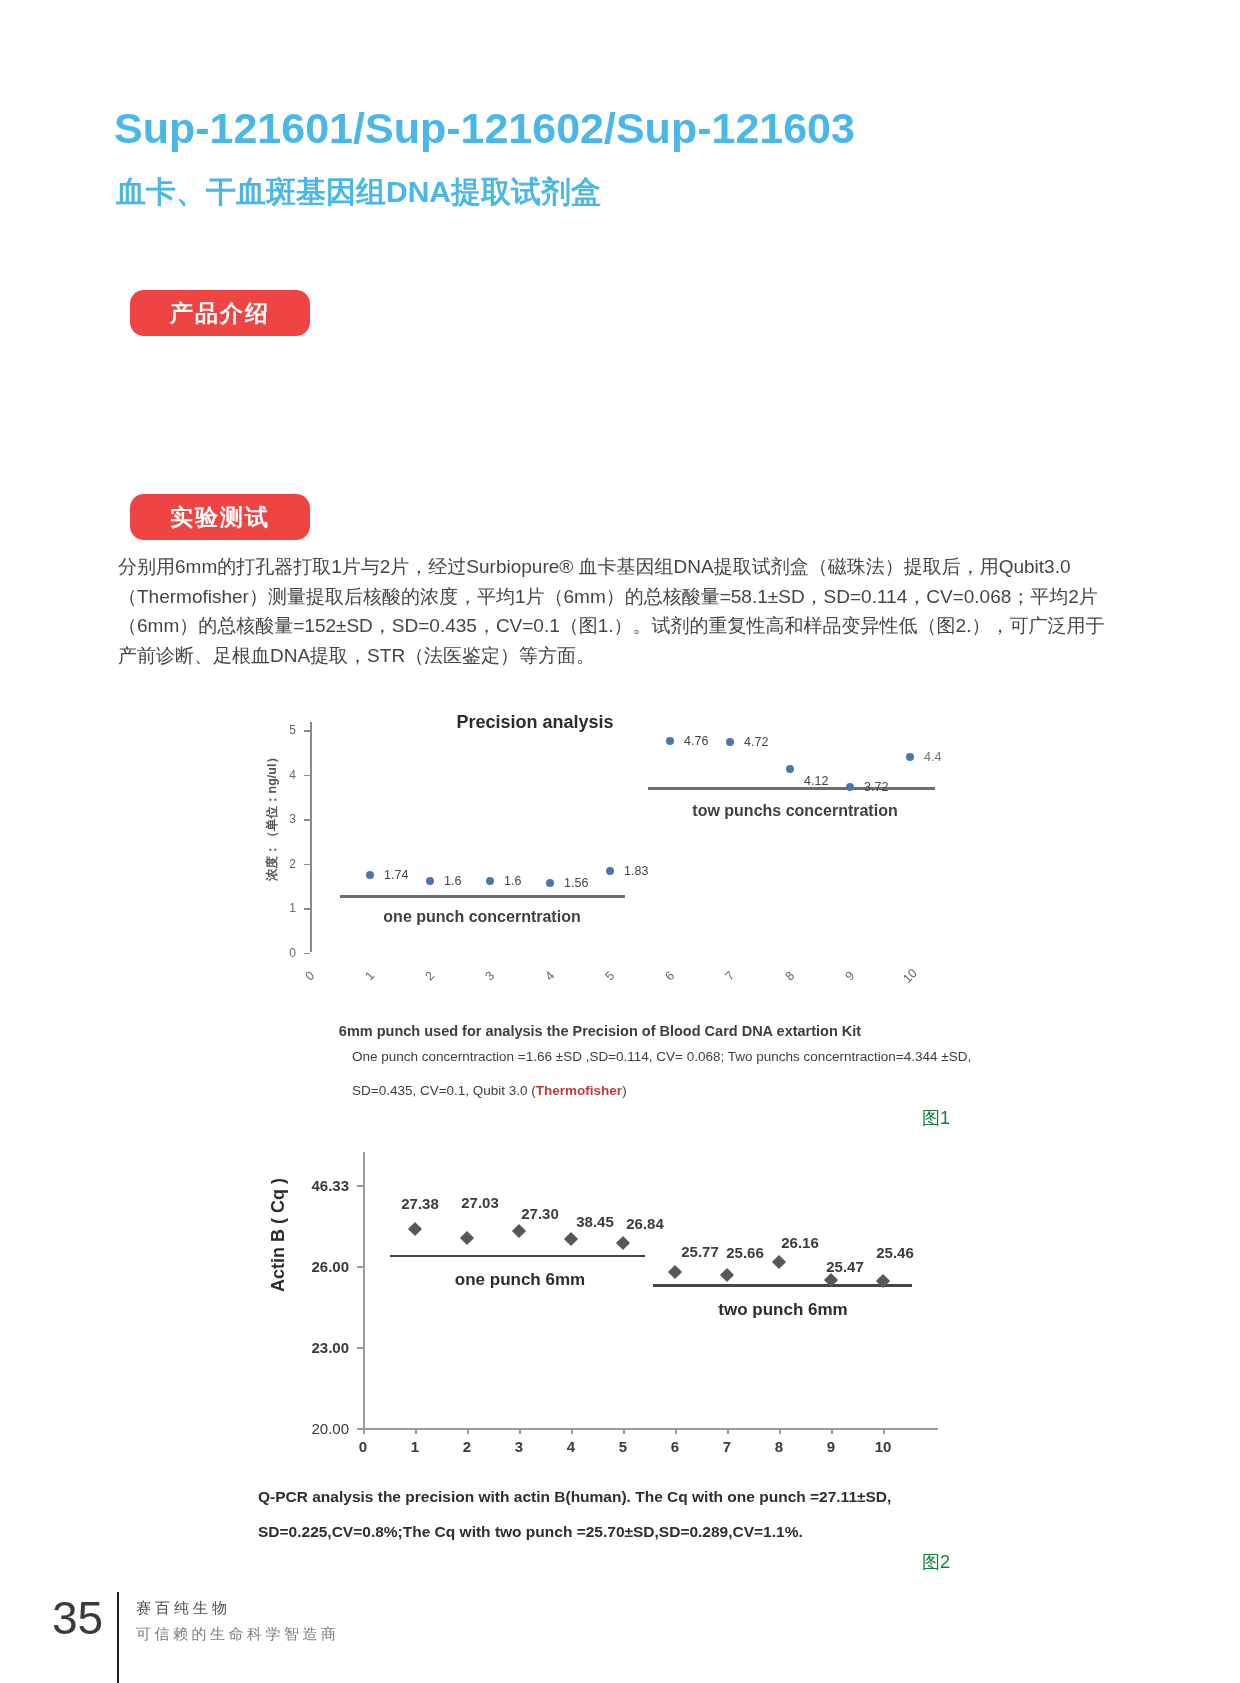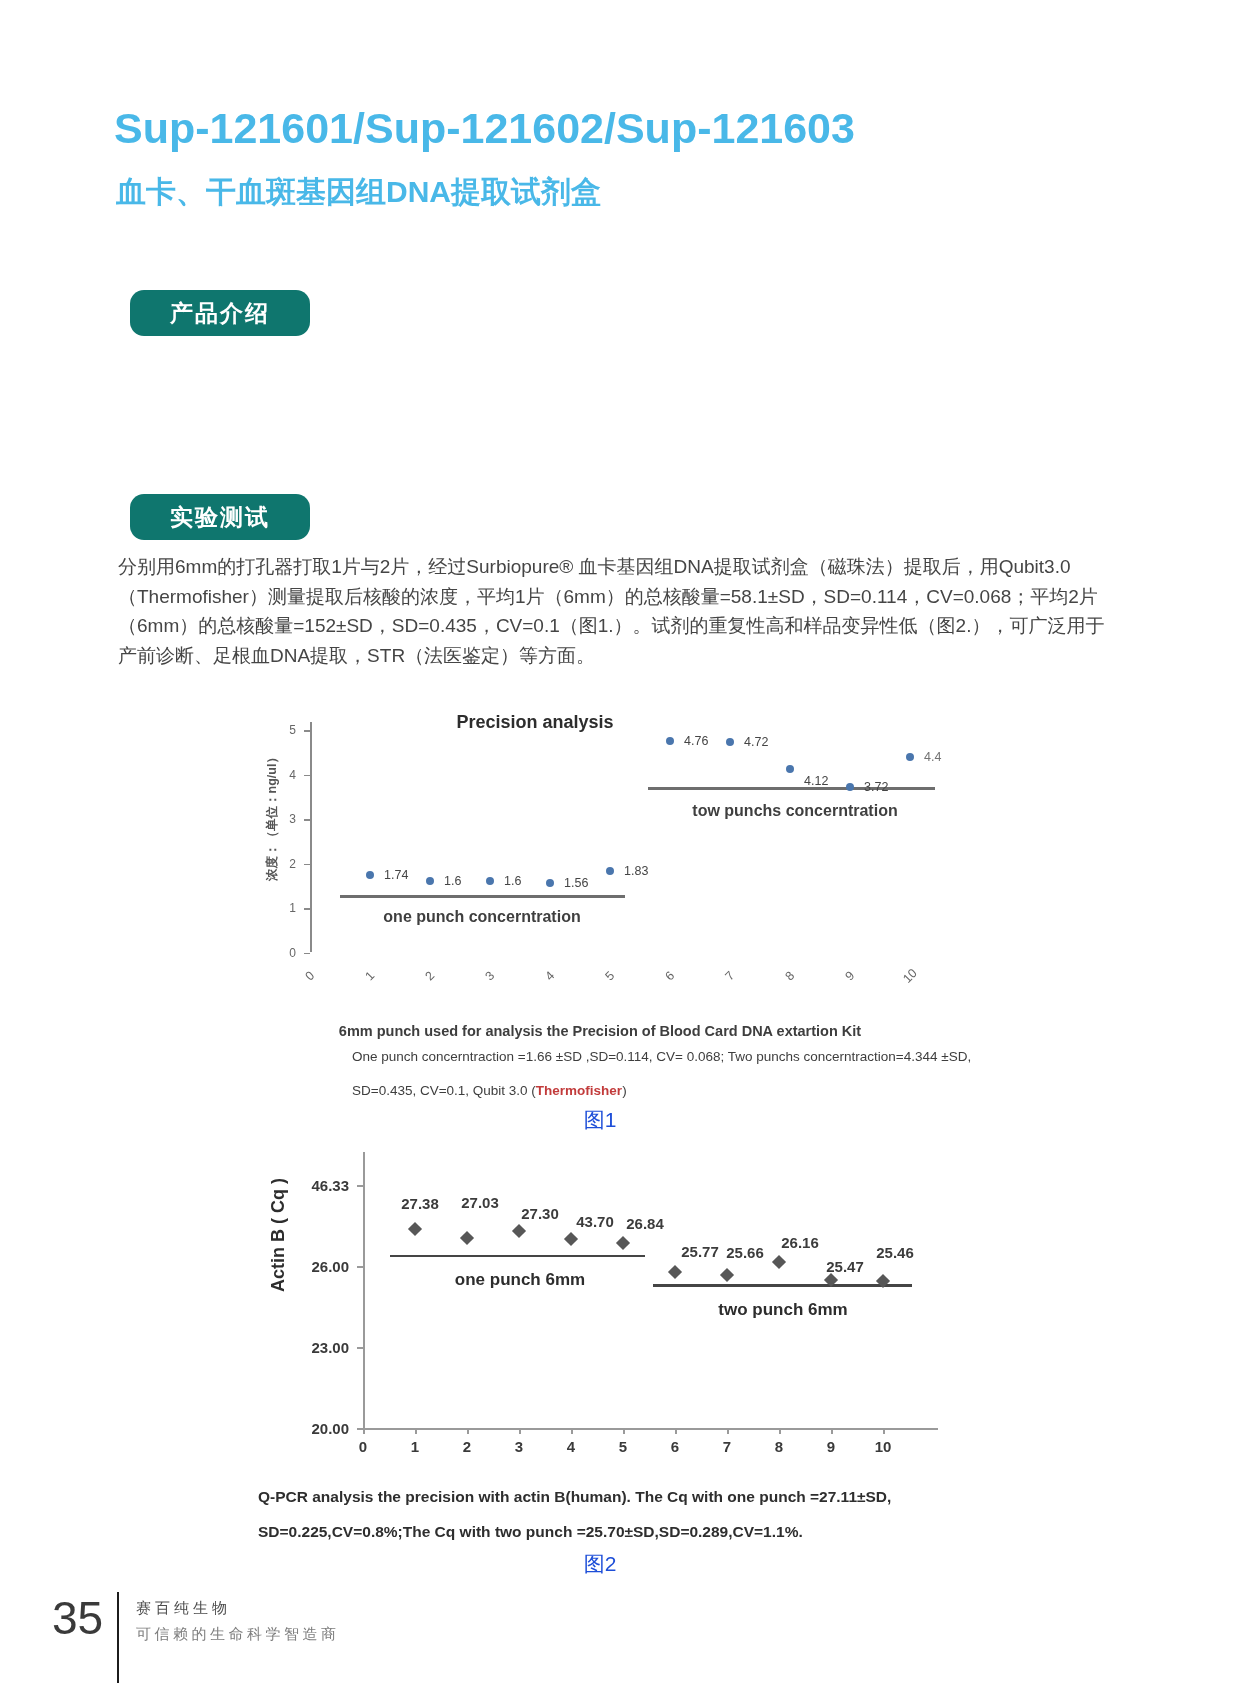--- a/index.html
+++ b/index.html
@@ -1,36 +1,36 @@
 <!DOCTYPE html>
 <html><head>
 <meta charset="utf-8">
 <style>
   html,body{margin:0;padding:0;background:#ffffff;}
   .page{position:relative;width:1240px;height:1683px;background:#ffffff;overflow:hidden;
         font-family:"Liberation Sans","DejaVu Sans",sans-serif;}
   .abs{position:absolute;}
   .page-title{left:114px;top:104px;font-size:43px;font-weight:700;color:#49b8e8;letter-spacing:0px;white-space:nowrap;}
   .page-subtitle{left:116px;top:172px;font-size:30px;font-weight:700;color:#49b8e8;white-space:nowrap;}
-  .badge{width:180px;height:46px;background:#0f766e;border-radius:14px;color:#ffffff;
+  .badge{width:180px;height:46px;background:#ef4444;border-radius:14px;color:#ffffff;
          font-size:23px;font-weight:700;text-align:center;line-height:46px;letter-spacing:2px;}
   .badge1{left:130px;top:290px;}
   .badge2{left:130px;top:494px;}
   .para{font-size:19px;line-height:29.5px;color:#454545;white-space:pre;margin:0;}
   .para1{left:118px;top:344px;}
   .para2{left:118px;top:552px;}
   .chart{overflow:visible;}
   .chart1{left:250px;top:698px;width:700px;height:310px;}
   .chart2{left:250px;top:1140px;width:700px;height:330px;}
   .fig1-cap-title{left:250px;top:1023px;width:700px;text-align:center;font-size:14.5px;font-weight:700;color:#3e3e3e;}
   .fig1-cap-line{font-size:13.5px;color:#3e3e3e;white-space:nowrap;}
   .fig1-l1{left:352px;top:1049px;}
   .fig1-l2{left:352px;top:1083px;}
   .red-text{color:#c23b3b;font-weight:700;}
-  .fig-label{left:250px;width:700px;text-align:center;font-size:21px;color:#1d4ed8;}
+  .fig-label{left:250px;width:700px;text-align:right;font-size:18px;color:#15803d;}
   .fig1-label{top:1106px;}
   .fig2-label{top:1550px;}
   .fig2-cap-line{font-size:15.5px;font-weight:700;color:#2e2e2e;white-space:nowrap;}
   .fig2-l1{left:258px;top:1488px;}
   .fig2-l2{left:258px;top:1523px;}
   .footer-number{left:52px;top:1591px;font-size:46px;font-weight:300;color:#3a3a3a;}
   .footer-divider{left:117px;top:1592px;width:2px;height:91px;background:#1c1c1c;}
   .footer-brand{left:136px;top:1599px;font-size:15px;color:#4d4d4d;letter-spacing:4px;}
   .footer-tagline{left:136px;top:1625px;font-size:15px;color:#7d7d7d;letter-spacing:3.5px;}
 </style>
@@ -110,21 +110,21 @@
 
   <div class="abs chart chart2">
       <div style="position: absolute; left: 28px; top: 95px; transform: translate(-50%, -50%) rotate(-90deg); font-size: 18px; font-weight: 700; color: rgb(45, 45, 45); white-space: nowrap;">Actin B ( Cq )</div>
       <div style="position: absolute; left: 113px; top: 12px; width: 1.5px; height: 276px; background: rgb(154, 154, 154);"></div>
       <div style="position: absolute; left: 41px; top: 45px; width: 58px; text-align: right; transform: translateY(-50%); font-size: 15px; font-weight: 700; color: rgb(58, 58, 58);">46.33</div>
       <div style="position: absolute; left: 107px; top: 45px; width: 6px; height: 1.5px; background: rgb(154, 154, 154);"></div>
       <div style="position: absolute; left: 41px; top: 126px; width: 58px; text-align: right; transform: translateY(-50%); font-size: 15px; font-weight: 700; color: rgb(58, 58, 58);">26.00</div>
       <div style="position: absolute; left: 107px; top: 126px; width: 6px; height: 1.5px; background: rgb(154, 154, 154);"></div>
       <div style="position: absolute; left: 41px; top: 207px; width: 58px; text-align: right; transform: translateY(-50%); font-size: 15px; font-weight: 700; color: rgb(58, 58, 58);">23.00</div>
       <div style="position: absolute; left: 107px; top: 207px; width: 6px; height: 1.5px; background: rgb(154, 154, 154);"></div>
-      <div style="position: absolute; left: 41px; top: 288px; width: 58px; text-align: right; transform: translateY(-50%); font-size: 15px; font-weight: 700; color: rgb(58, 58, 58);">20.00</div>
+      <div style="position: absolute; left: 41px; top: 288px; width: 58px; text-align: right; transform: translateY(-50%); font-size: 15px; font-weight: 400; color: rgb(58, 58, 58);">20.00</div>
       <div style="position: absolute; left: 107px; top: 288px; width: 6px; height: 1.5px; background: rgb(154, 154, 154);"></div>
       <div style="position: absolute; left: 113px; top: 288px; width: 575px; height: 1.5px; background: rgb(154, 154, 154);"></div>
       <div style="position: absolute; left: 113px; top: 288px; width: 1.5px; height: 6px; background: rgb(154, 154, 154);"></div>
       <div style="position: absolute; left: 113px; top: 306px; transform: translate(-50%, -50%); font-size: 15px; font-weight: 700; color: rgb(58, 58, 58);">0</div>
       <div style="position: absolute; left: 165px; top: 288px; width: 1.5px; height: 6px; background: rgb(154, 154, 154);"></div>
       <div style="position: absolute; left: 165px; top: 306px; transform: translate(-50%, -50%); font-size: 15px; font-weight: 700; color: rgb(58, 58, 58);">1</div>
       <div style="position: absolute; left: 217px; top: 288px; width: 1.5px; height: 6px; background: rgb(154, 154, 154);"></div>
       <div style="position: absolute; left: 217px; top: 306px; transform: translate(-50%, -50%); font-size: 15px; font-weight: 700; color: rgb(58, 58, 58);">2</div>
       <div style="position: absolute; left: 269px; top: 288px; width: 1.5px; height: 6px; background: rgb(154, 154, 154);"></div>
       <div style="position: absolute; left: 269px; top: 306px; transform: translate(-50%, -50%); font-size: 15px; font-weight: 700; color: rgb(58, 58, 58);">3</div>
@@ -144,21 +144,21 @@
       <div style="position: absolute; left: 633px; top: 306px; transform: translate(-50%, -50%); font-size: 15px; font-weight: 700; color: rgb(58, 58, 58);">10</div>
       <div style="position: absolute; left: 140px; top: 114.66px; width: 255px; height: 2.5px; background: rgb(69, 69, 69);"></div>
       <div style="position: absolute; left: 270px; top: 130px; transform: translateX(-50%); font-size: 17px; font-weight: 700; color: rgb(45, 45, 45); white-space: nowrap;">one punch 6mm</div>
       <div style="position: absolute; left: 160px; top: 83.74px; width: 10px; height: 10px; background: rgb(87, 87, 87); transform: rotate(45deg);"></div>
       <div style="position: absolute; left: 170px; top: 62.74px; transform: translate(-50%, -50%); font-size: 15px; font-weight: 700; color: rgb(60, 60, 60); white-space: nowrap;">27.38</div>
       <div style="position: absolute; left: 212px; top: 93.19px; width: 10px; height: 10px; background: rgb(87, 87, 87); transform: rotate(45deg);"></div>
       <div style="position: absolute; left: 230px; top: 62.19px; transform: translate(-50%, -50%); font-size: 15px; font-weight: 700; color: rgb(60, 60, 60); white-space: nowrap;">27.03</div>
       <div style="position: absolute; left: 264px; top: 85.9px; width: 10px; height: 10px; background: rgb(87, 87, 87); transform: rotate(45deg);"></div>
       <div style="position: absolute; left: 290px; top: 72.9px; transform: translate(-50%, -50%); font-size: 15px; font-weight: 700; color: rgb(60, 60, 60); white-space: nowrap;">27.30</div>
       <div style="position: absolute; left: 316px; top: 94px; width: 10px; height: 10px; background: rgb(87, 87, 87); transform: rotate(45deg);"></div>
-      <div style="position: absolute; left: 345px; top: 81px; transform: translate(-50%, -50%); font-size: 15px; font-weight: 700; color: rgb(60, 60, 60); white-space: nowrap;">43.70</div>
+      <div style="position: absolute; left: 345px; top: 81px; transform: translate(-50%, -50%); font-size: 15px; font-weight: 700; color: rgb(60, 60, 60); white-space: nowrap;">38.45</div>
       <div style="position: absolute; left: 368px; top: 98.32px; width: 10px; height: 10px; background: rgb(87, 87, 87); transform: rotate(45deg);"></div>
       <div style="position: absolute; left: 395px; top: 83.32px; transform: translate(-50%, -50%); font-size: 15px; font-weight: 700; color: rgb(60, 60, 60); white-space: nowrap;">26.84</div>
       <div style="position: absolute; left: 403px; top: 144.09px; width: 259px; height: 2.5px; background: rgb(69, 69, 69);"></div>
       <div style="position: absolute; left: 533px; top: 160px; transform: translateX(-50%); font-size: 17px; font-weight: 700; color: rgb(45, 45, 45); white-space: nowrap;">two punch 6mm</div>
       <div style="position: absolute; left: 420px; top: 127.21px; width: 10px; height: 10px; background: rgb(87, 87, 87); transform: rotate(45deg);"></div>
       <div style="position: absolute; left: 450px; top: 111.21px; transform: translate(-50%, -50%); font-size: 15px; font-weight: 700; color: rgb(60, 60, 60); white-space: nowrap;">25.77</div>
       <div style="position: absolute; left: 472px; top: 130.18px; width: 10px; height: 10px; background: rgb(87, 87, 87); transform: rotate(45deg);"></div>
       <div style="position: absolute; left: 495px; top: 112.18px; transform: translate(-50%, -50%); font-size: 15px; font-weight: 700; color: rgb(60, 60, 60); white-space: nowrap;">25.66</div>
       <div style="position: absolute; left: 524px; top: 116.68px; width: 10px; height: 10px; background: rgb(87, 87, 87); transform: rotate(45deg);"></div>
       <div style="position: absolute; left: 550px; top: 101.68px; transform: translate(-50%, -50%); font-size: 15px; font-weight: 700; color: rgb(60, 60, 60); white-space: nowrap;">26.16</div>

